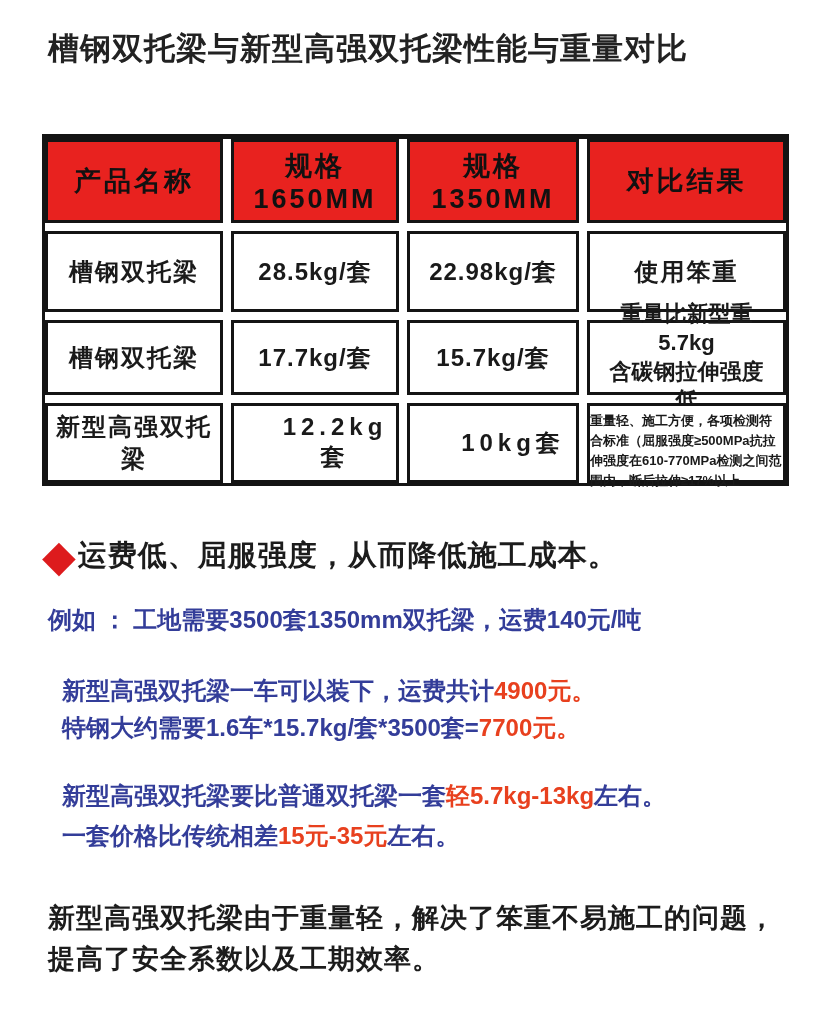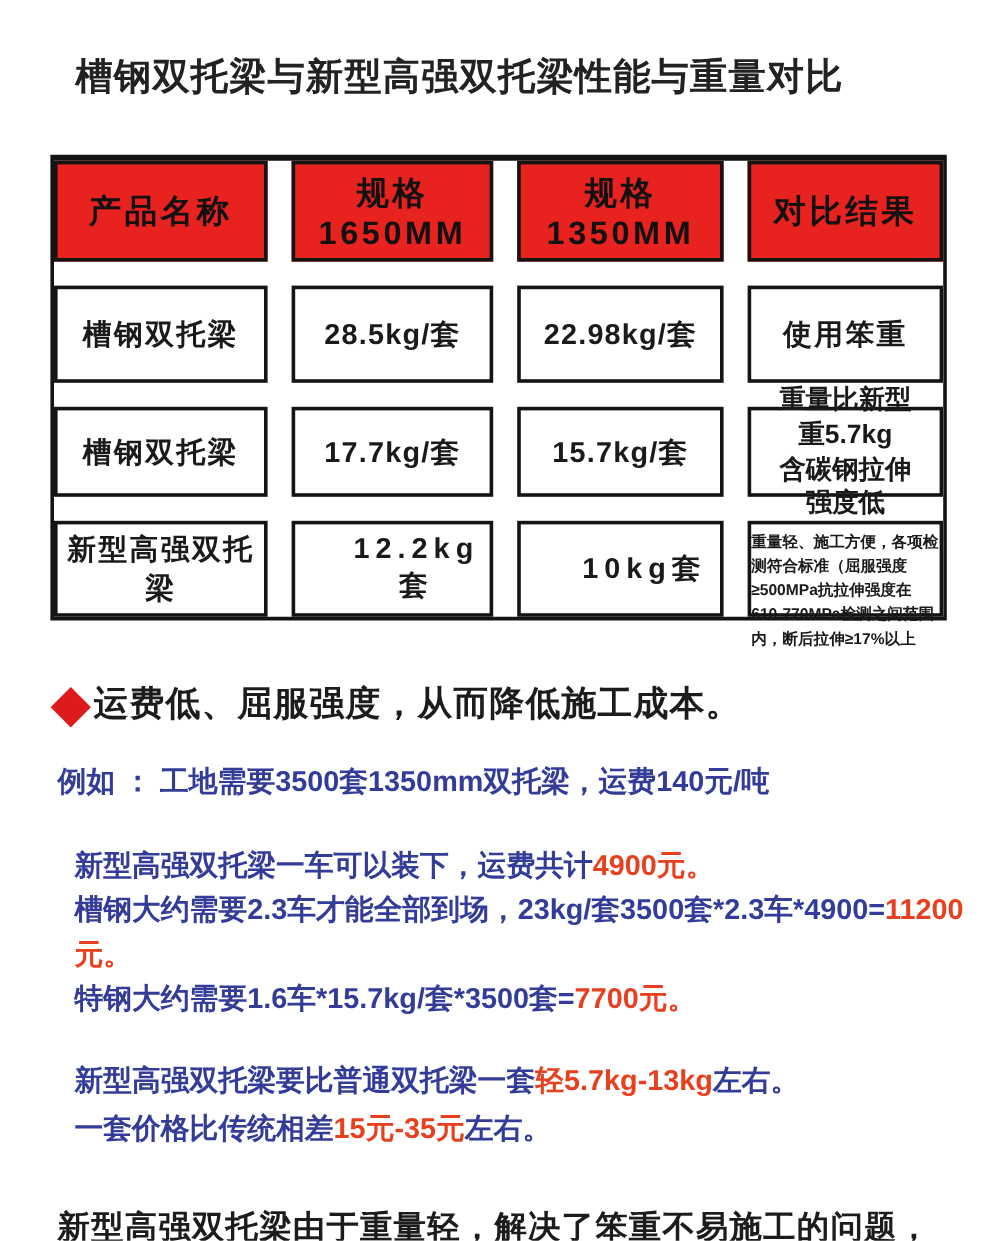--- a/index.html
+++ b/index.html
@@ -5,36 +5,36 @@
   html,body{margin:0;padding:0;background:#fff;}
   body{
     width:820px;height:1034px;
     font-family:"Liberation Sans",sans-serif;
     color:#1a1a1a;
     overflow:hidden;
   }
   .page{position:relative;width:820px;height:1034px;background:#ffffff;}
 
   .title{
-    margin:15px;
+    margin:0;
     padding:28px 0 0 48px;
     font-size:31px;
     font-weight:bold;
     letter-spacing:1px;
     color:#222;
   }
 
   
   .cmp-table{
-    margin:44px 0 0 42px;
+    margin:64px 0 0 42px;
     width:747px;
     display:grid;
     grid-template-columns:178px 168px 172px 1fr;
     grid-template-rows:84px 81px 75px 80px;
-    gap:20px;
+    gap:8px;
     border:3px solid #141414;
     border-top-width:5px;
     background:#ffffff;
     box-sizing:border-box;
   }
   .cell{
     border:3px solid #141414;
     display:flex;
     align-items:center;
     justify-content:center;
@@ -152,21 +152,20 @@
 
   <div class="bullet-line">
     <span class="diamond">◆</span>
     <span class="bullet-text">运费低、屈服强度，从而降低施工成本。</span>
   </div>
 
   <p class="example">例如 ： 工地需要3500套1350mm双托梁，运费140元/吨</p>
 
   <div class="calc-block">
     <p><span class="blue">新型高强双托梁一车可以装下，运费共计</span><span class="red">4900元。</span></p>
-    <p><span class="blue">槽钢大约需要2.3车才能全部到场，23kg/套3500套*2.3车*4900=</span><span class="red">11200元。</span></p>
     <p><span class="blue">特钢大约需要1.6车*15.7kg/套*3500套=</span><span class="red">7700元。</span></p>
   </div>
 
   <div class="savings-block">
     <p><span class="blue">新型高强双托梁要比普通双托梁一套</span><span class="red">轻5.7kg-13kg</span><span class="blue">左右。</span></p>
     <p><span class="blue">一套价格比传统相差</span><span class="red">15元-35元</span><span class="blue">左右。</span></p>
   </div>
 
   <p class="footer-par">新型高强双托梁由于重量轻，解决了笨重不易施工的问题，提高了安全系数以及工期效率。</p>
 

